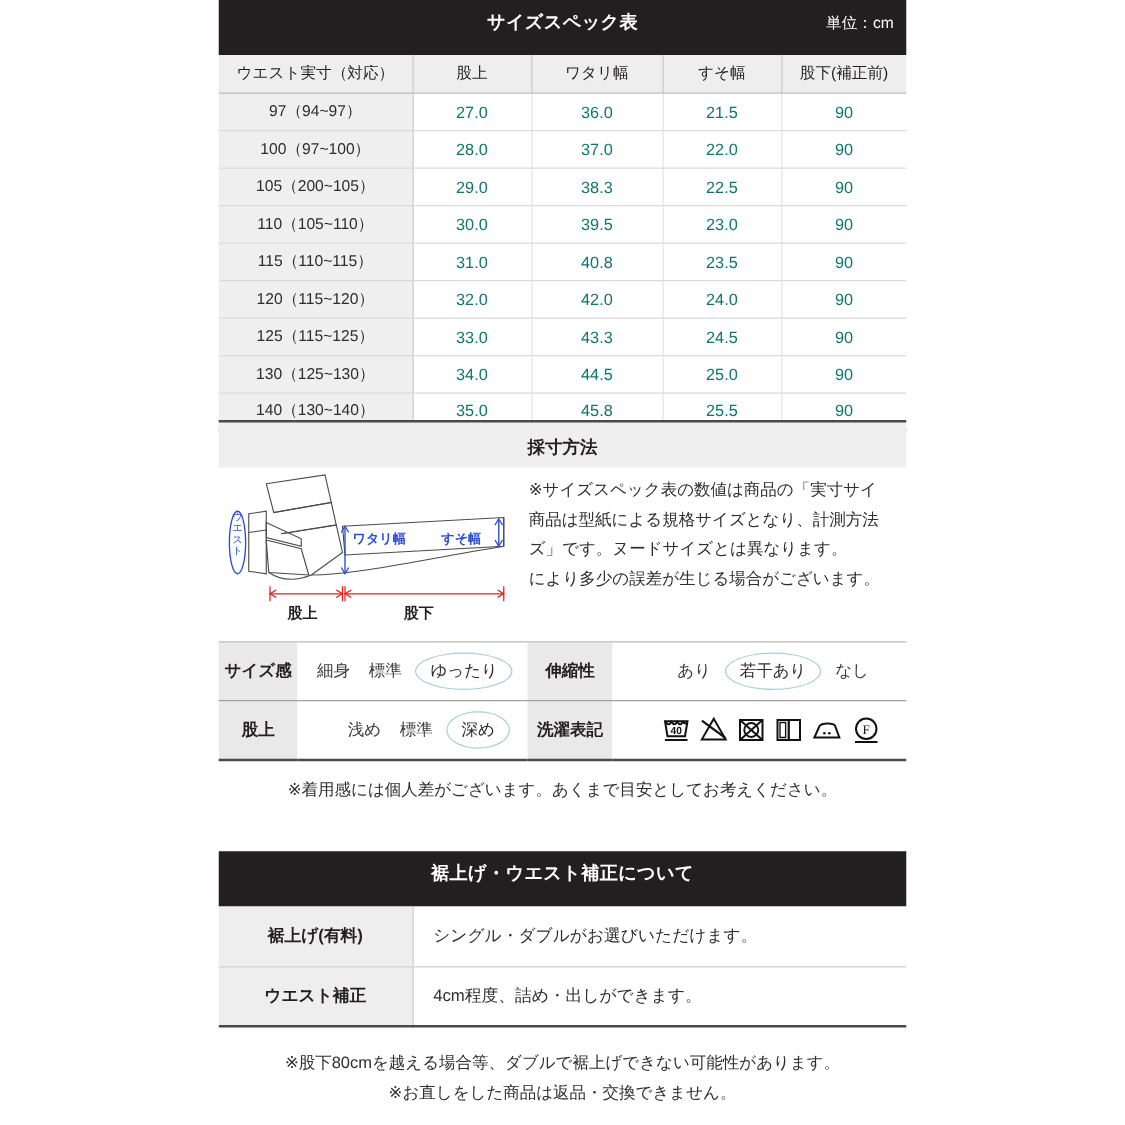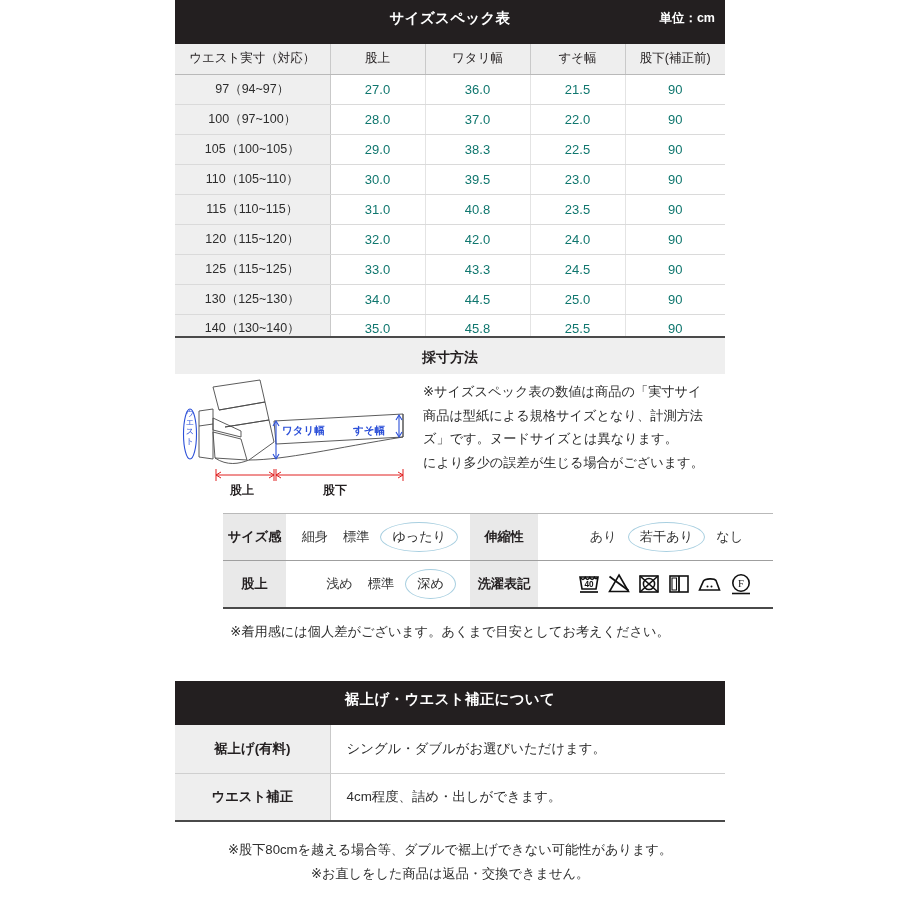--- a/index.html
+++ b/index.html
@@ -33,21 +33,21 @@
     font-size: 14.5px;
     font-weight: bold;
     letter-spacing: 0.3px;
   }
   .banner-dark .bunit {
     position: absolute;
     right: 10px; top: 0;
     height: 36px;
     line-height: 36px;
     font-size: 12.5px;
-    font-weight: bold;
+    font-weight: normal;
   }
 
   
   table.spec {
     border-collapse: collapse;
     width: 550px;
     table-layout: fixed;
   }
   table.spec col.c0 { width: 155px; }
   table.spec col.c1 { width: 95px; }
@@ -110,21 +110,20 @@
     color: #2e2e2e;
   }
 
   
   table.feel {
     border-collapse: collapse;
     width: 550px;
     table-layout: fixed;
     border-top: 1px solid #b9b9b9;
     border-bottom: 2px solid #4a4a4a;
-    margin-left: 48px;
   }
   table.feel col.f0 { width: 63px; }
   table.feel col.f1 { width: 184px; }
   table.feel col.f2 { width: 68px; }
   table.feel col.f3 { width: 235px; }
   table.feel th {
     background: #e9e9e9;
     font-size: 13.2px;
     font-weight: bold;
     height: 47px;
@@ -236,21 +235,21 @@
             <td class="lastcol">90</td>
           </tr>
           <tr>
             <td class="waist">100（97~100）</td>
             <td class="sep">28.0</td>
             <td class="sep">37.0</td>
             <td class="sep">22.0</td>
             <td class="lastcol">90</td>
           </tr>
           <tr>
-            <td class="waist">105（100~105）</td>
+            <td class="waist">105（200~105）</td>
             <td class="sep">29.0</td>
             <td class="sep">38.3</td>
             <td class="sep">22.5</td>
             <td class="lastcol">90</td>
           </tr>
           <tr>
             <td class="waist">110（105~110）</td>
             <td class="sep">30.0</td>
             <td class="sep">39.5</td>
             <td class="sep">23.0</td>

